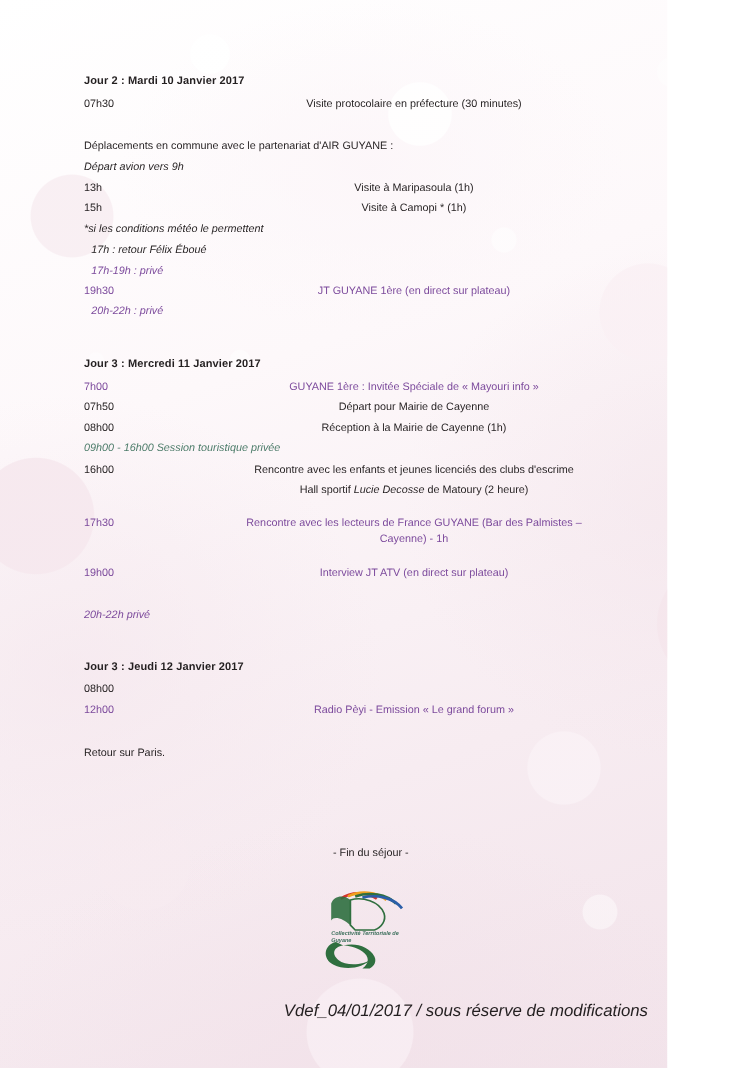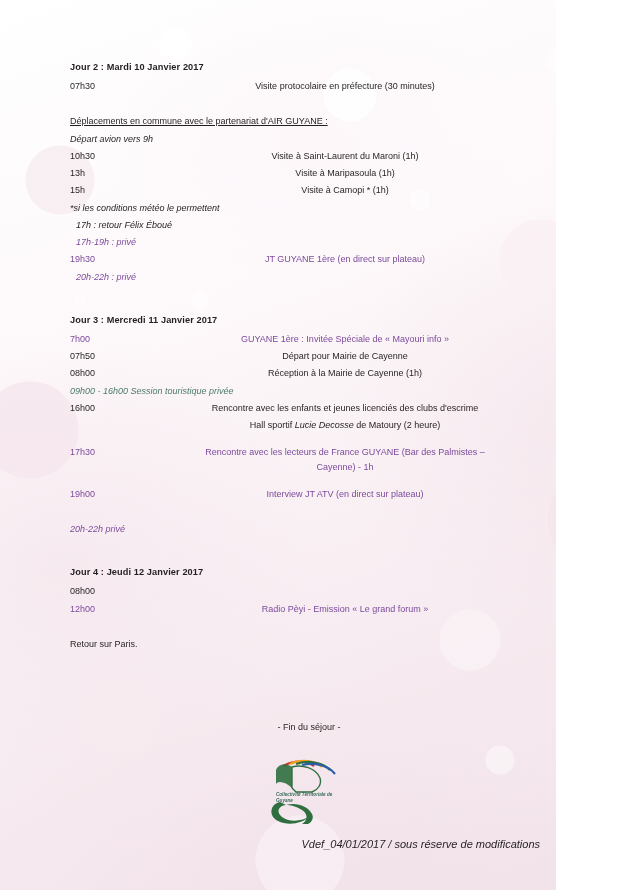--- a/index.html
+++ b/index.html
@@ -73,21 +73,20 @@
     flex: 1 1 auto;
     text-align: center;
   }
   .free-line {
     font-size: 9px;
     color: #231f20;
     margin-bottom: 6px;
     line-height: 1.25;
   }
   .underline {
-    text-decoration: underline;
   }
   .italic {
     font-style: italic;
   }
   .purple {
     color: #7c4a9c;
   }
   .green-italic {
     color: #4d7c6a;
     font-style: italic;
@@ -122,21 +121,21 @@
     font-size: 4.6px;
     color: #3c6f5c;
     line-height: 1.3;
     font-style: italic;
     font-weight: bold;
   }
   .footer {
     position: absolute;
     right: 16px;
     bottom: 40px;
-    font-size: 11px;
+    font-size: 14px;
     font-style: italic;
     color: #231f20;
   }
 </style>
 </head>
 <body>
 
 <div class="page">
   <div class="sheen"></div>
 
@@ -147,24 +146,20 @@
     <div class="row">
       <span class="time">07h30</span>
       <span class="desc">Visite protocolaire en préfecture (30 minutes)</span>
     </div>
 
     <div class="spacer-md"></div>
 
     <div class="free-line underline">Déplacements en commune avec le partenariat d'AIR GUYANE :</div>
     <div class="free-line italic">Départ avion vers 9h</div>
 
-    <div class="row">
-      <span class="time">10h30</span>
-      <span class="desc">Visite à Saint-Laurent du Maroni (1h)</span>
-    </div>
     <div class="row">
       <span class="time">13h</span>
       <span class="desc">Visite à Maripasoula (1h)</span>
     </div>
     <div class="row">
       <span class="time">15h</span>
       <span class="desc">Visite à Camopi * (1h)</span>
     </div>
 
     <div class="free-line italic">*si les conditions météo le permettent</div>
@@ -223,21 +218,21 @@
       <span class="time purple">19h00</span>
       <span class="desc purple">Interview JT ATV (en direct sur plateau)</span>
     </div>
 
     <div class="spacer-md"></div>
 
     <div class="free-line italic purple">20h-22h privé</div>
 
     <div class="spacer-lg"></div>
 
-    <div class="day-title">Jour 4 : Jeudi 12 Janvier 2017</div>
+    <div class="day-title">Jour 3 : Jeudi 12 Janvier 2017</div>
 
     <div class="row">
       <span class="time">08h00</span>
     </div>
     <div class="row">
       <span class="time purple">12h00</span>
       <span class="desc purple">Radio Pèyi - Emission « Le grand forum »</span>
     </div>
 
     <div class="spacer-md"></div>

